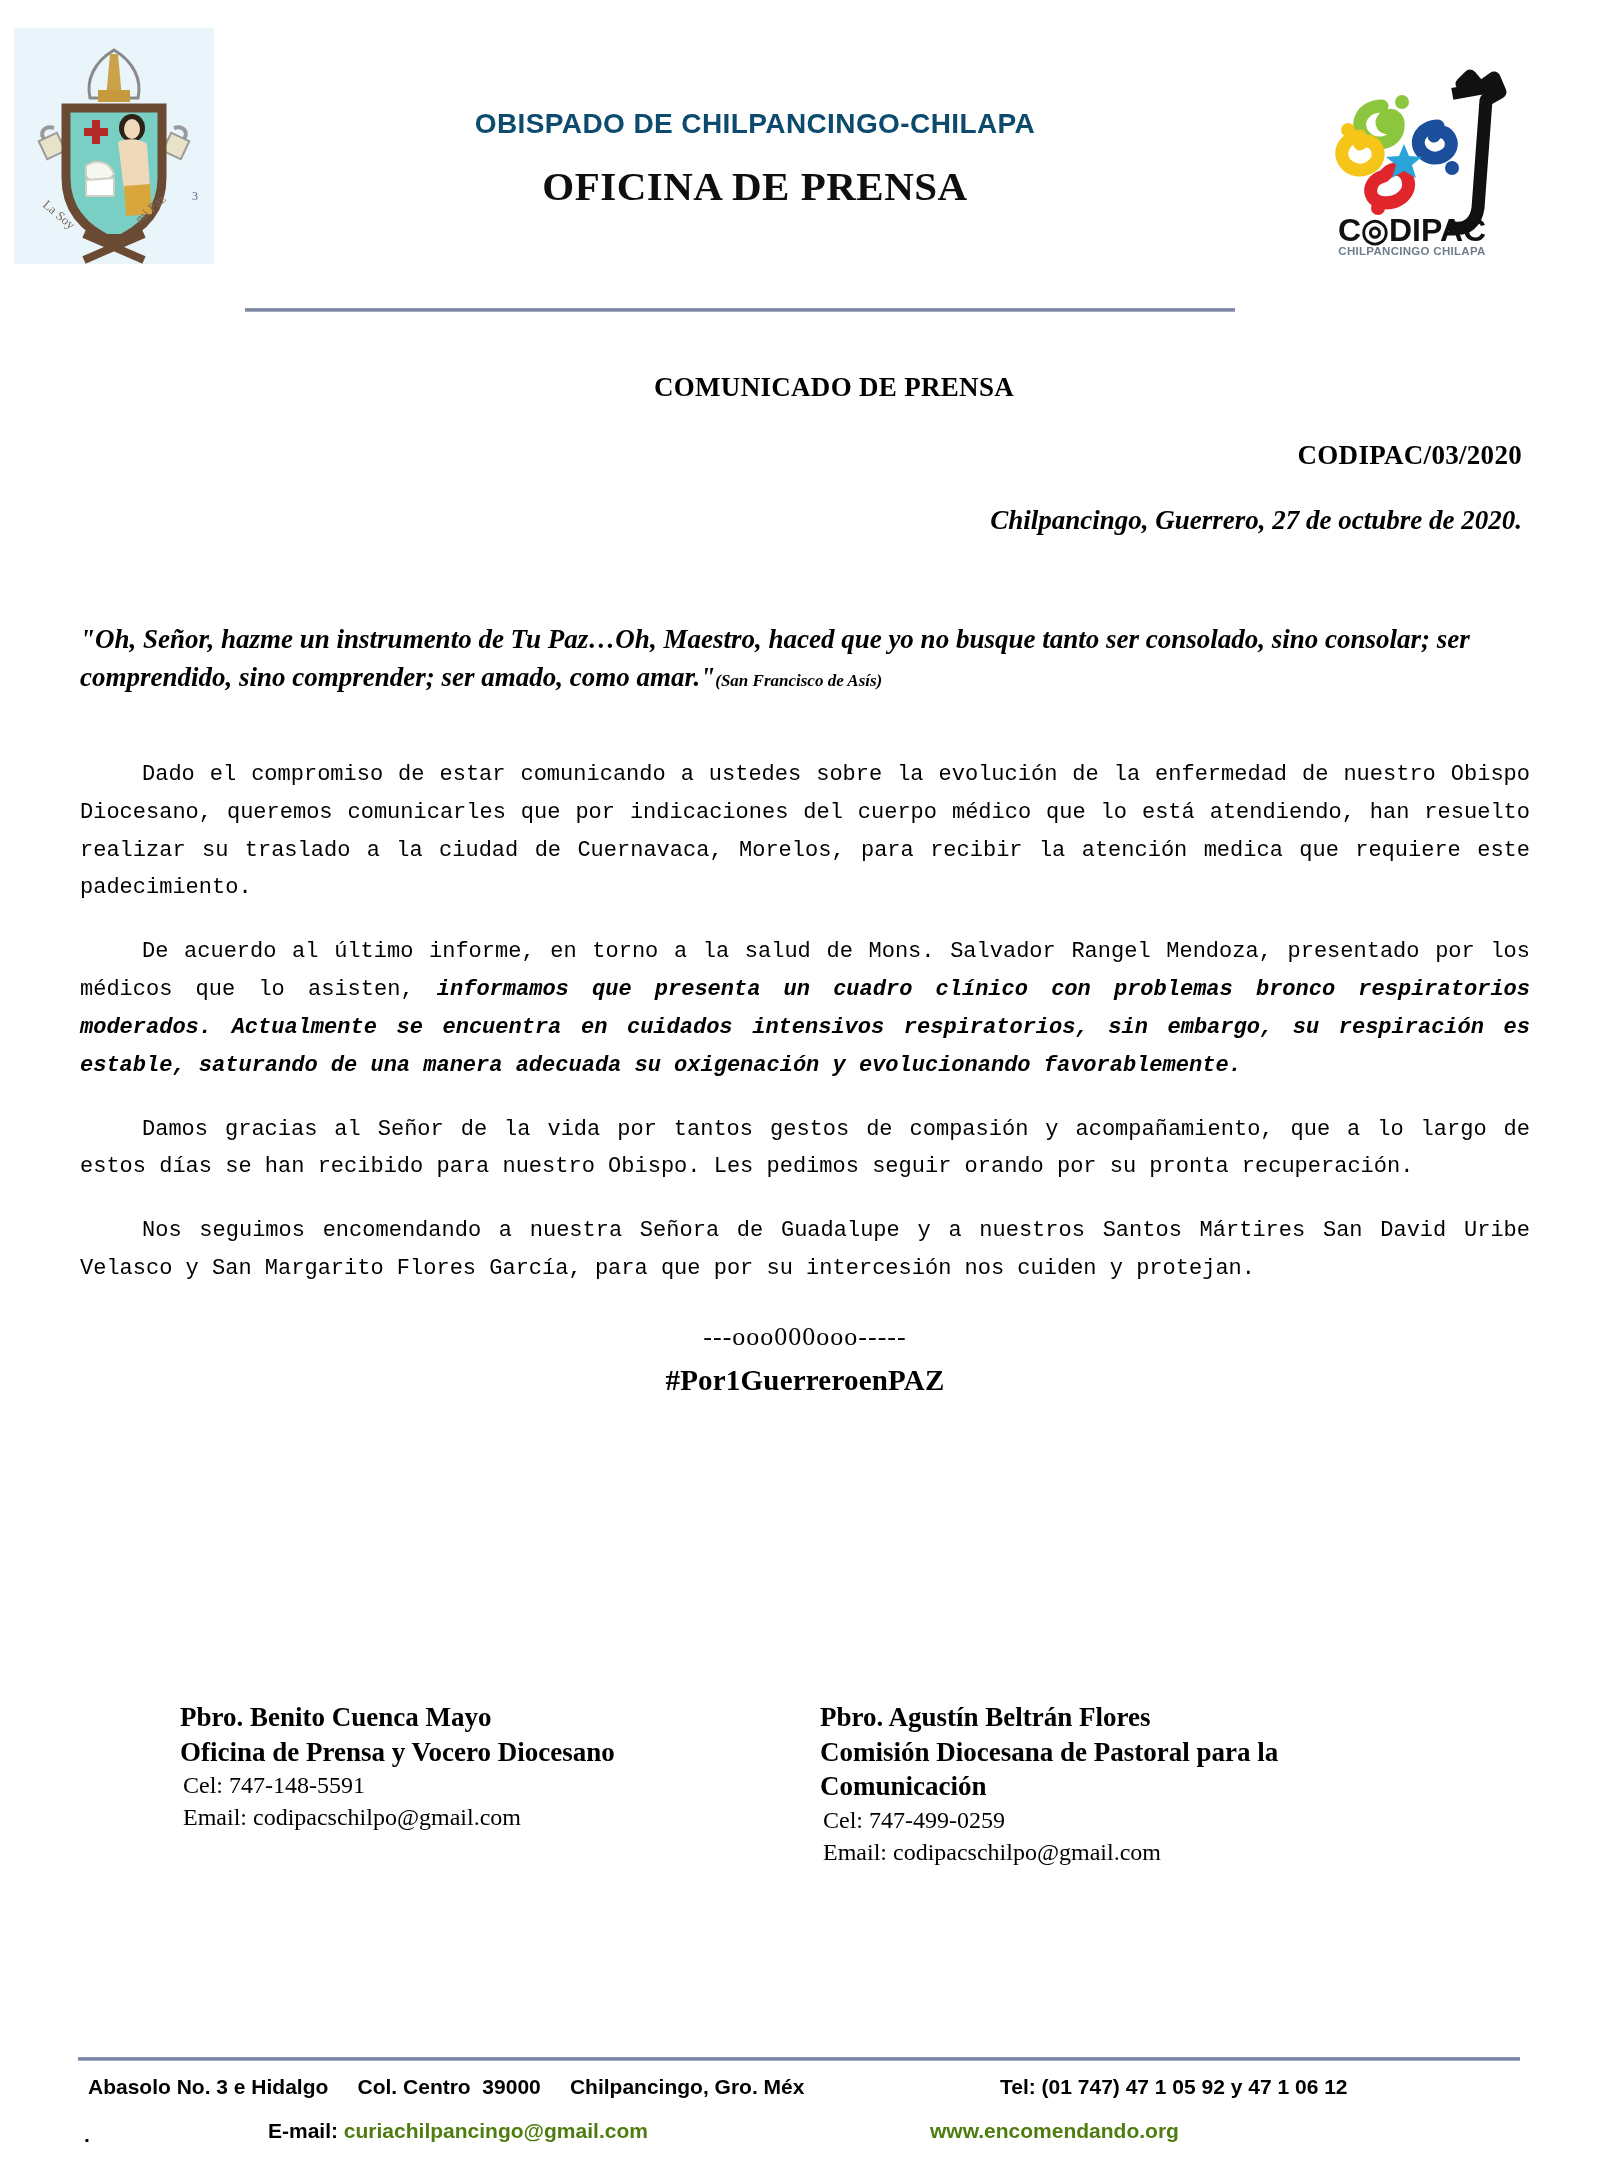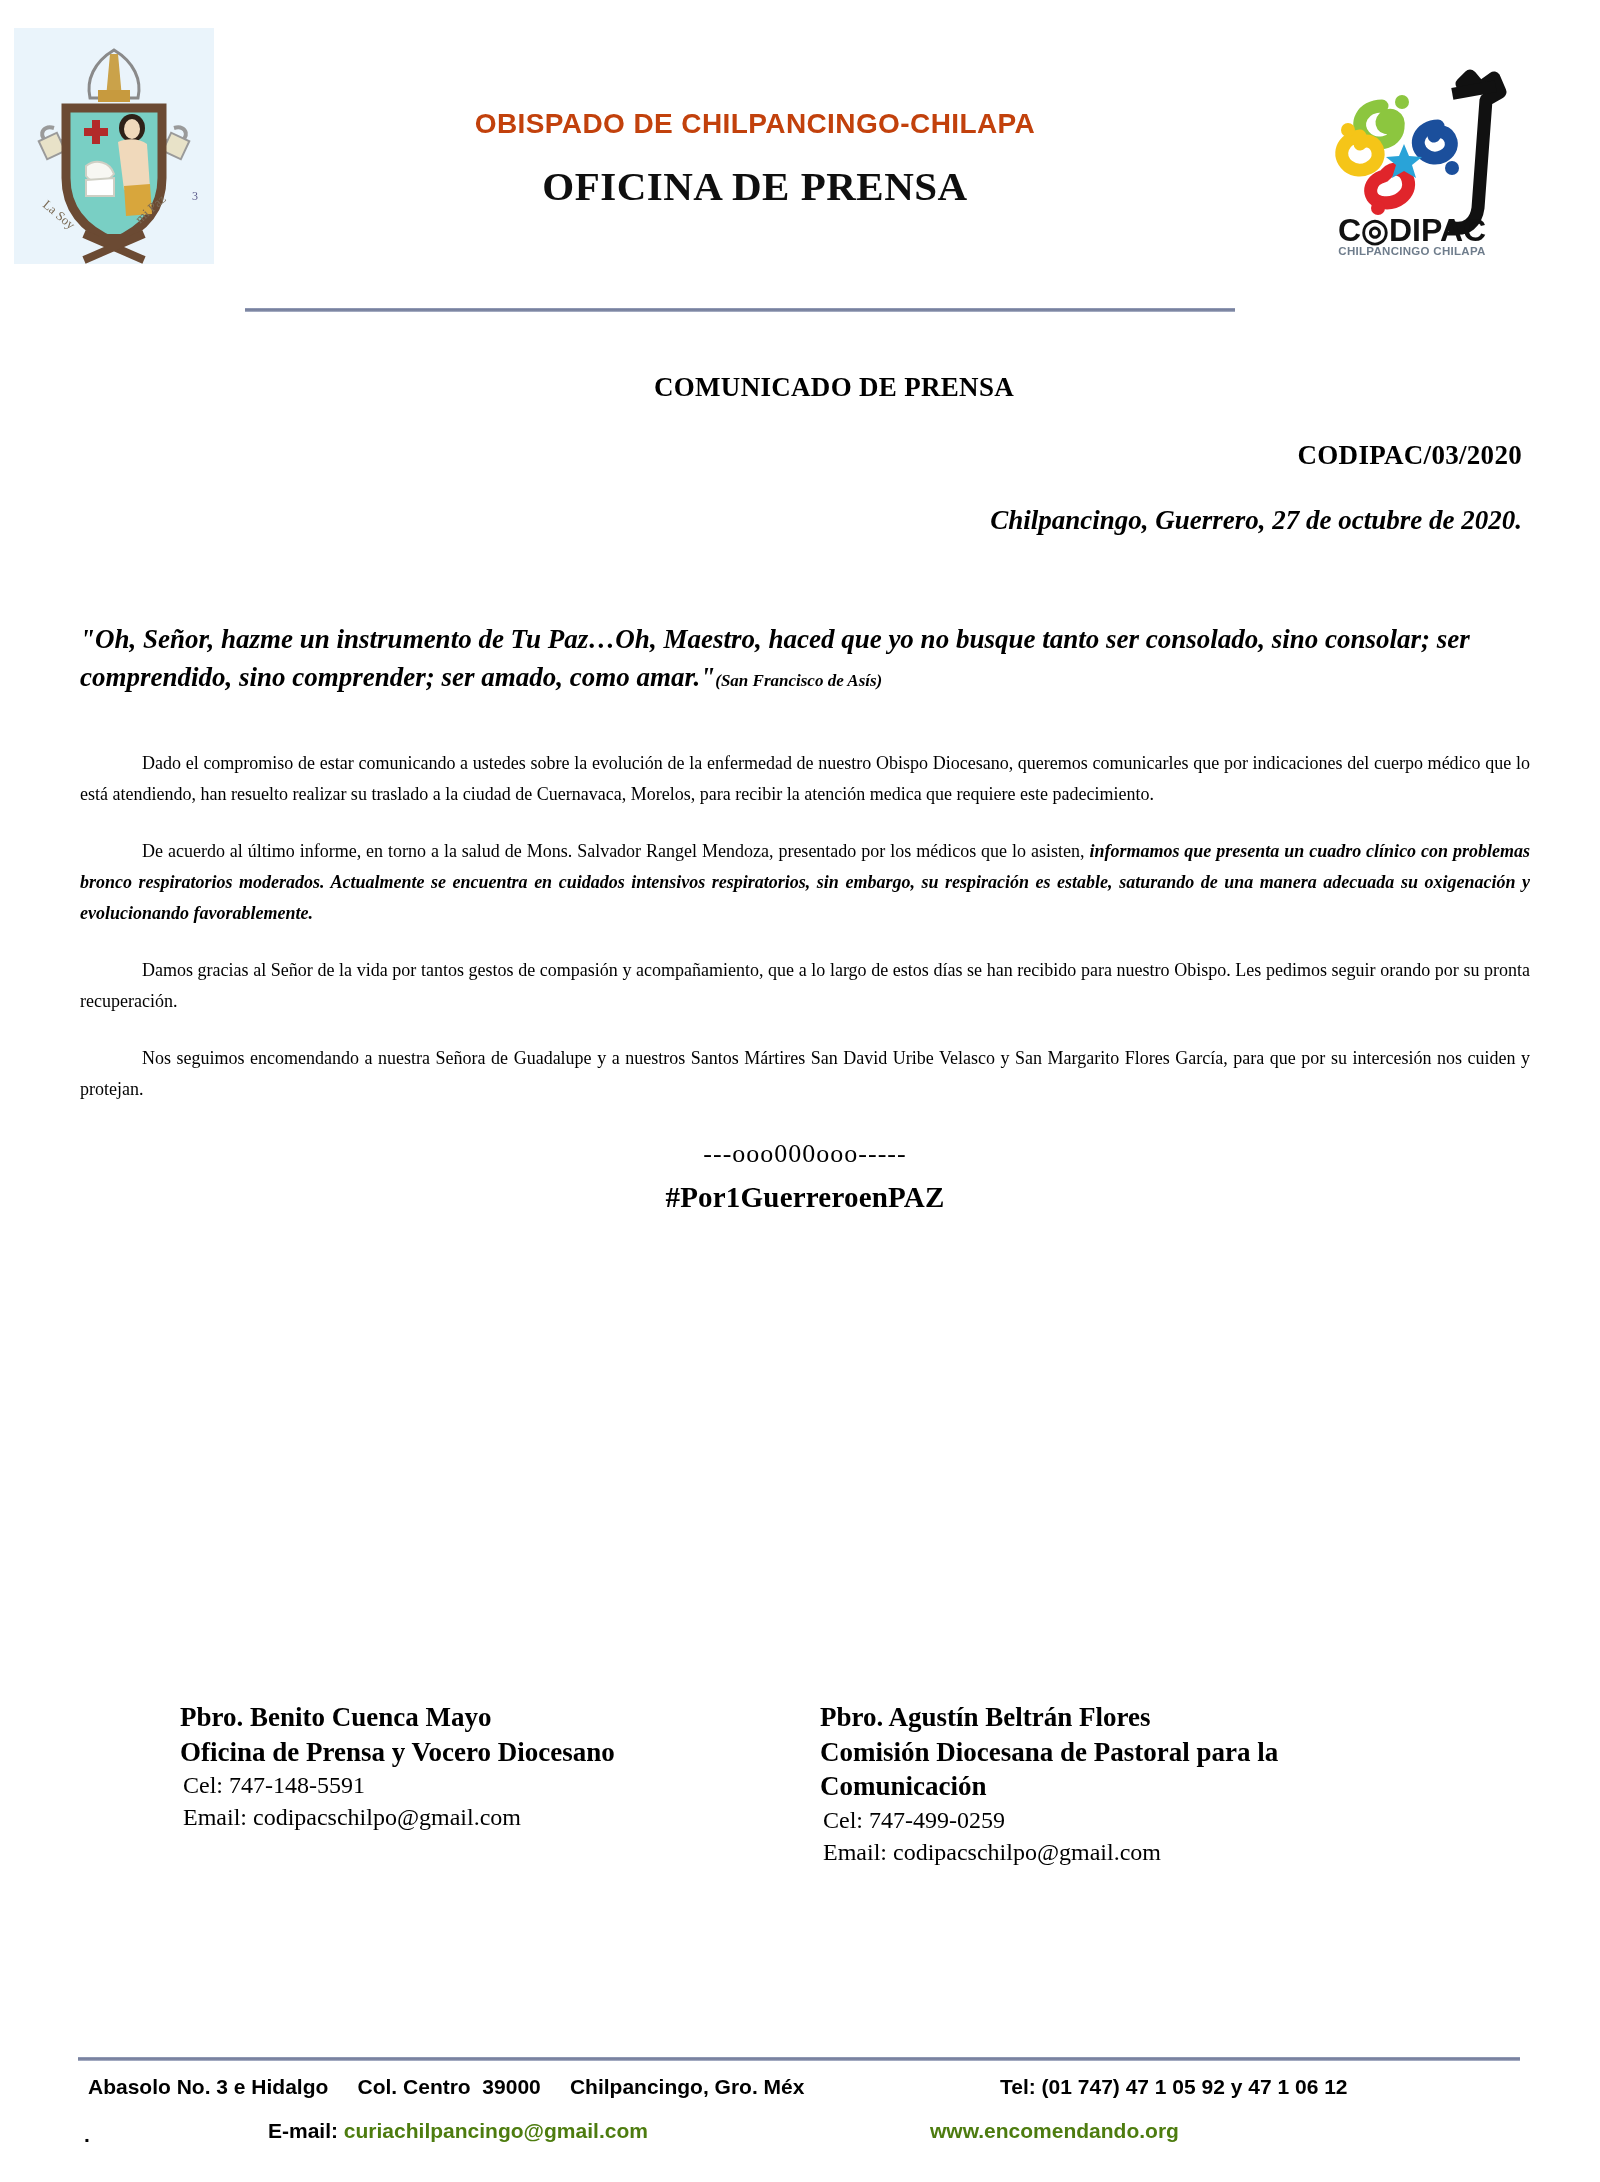--- a/index.html
+++ b/index.html
@@ -44,21 +44,21 @@
     left: 250px;
     top: 108px;
     width: 1010px;
     text-align: center;
   }
   .header-line1 {
     font-family: "Liberation Sans", sans-serif;
     font-weight: bold;
     font-size: 28px;
     letter-spacing: 0.4px;
-    color: #c2410c;
+    color: #0c4a6e;
   }
   .header-line2 {
     font-family: "Liberation Serif", serif;
     font-weight: bold;
     font-size: 41px;
     margin-top: 22px;
     letter-spacing: 0.5px;
     color: #0f0f0f;
   }
 
@@ -130,25 +130,26 @@
     font-style: italic;
   }
 
   .body-text {
     position: absolute;
     left: 80px;
     top: 740px;
     width: 1450px;
   }
   .para {
-    font-size: 18px;
+    font-size: 22px;
     line-height: 1.72;
     text-align: justify;
     text-indent: 62px;
-    margin: 8px 0 26px 0;
+    margin: 16px 0 26px 0;
+    font-family: Liberation Mono, monospace;
   }
   .para .em {
     font-style: italic;
     font-weight: bold;
   }
 
   .ornament {
     text-align: center;
     font-size: 26px;
     margin: 34px 0 8px 0;

